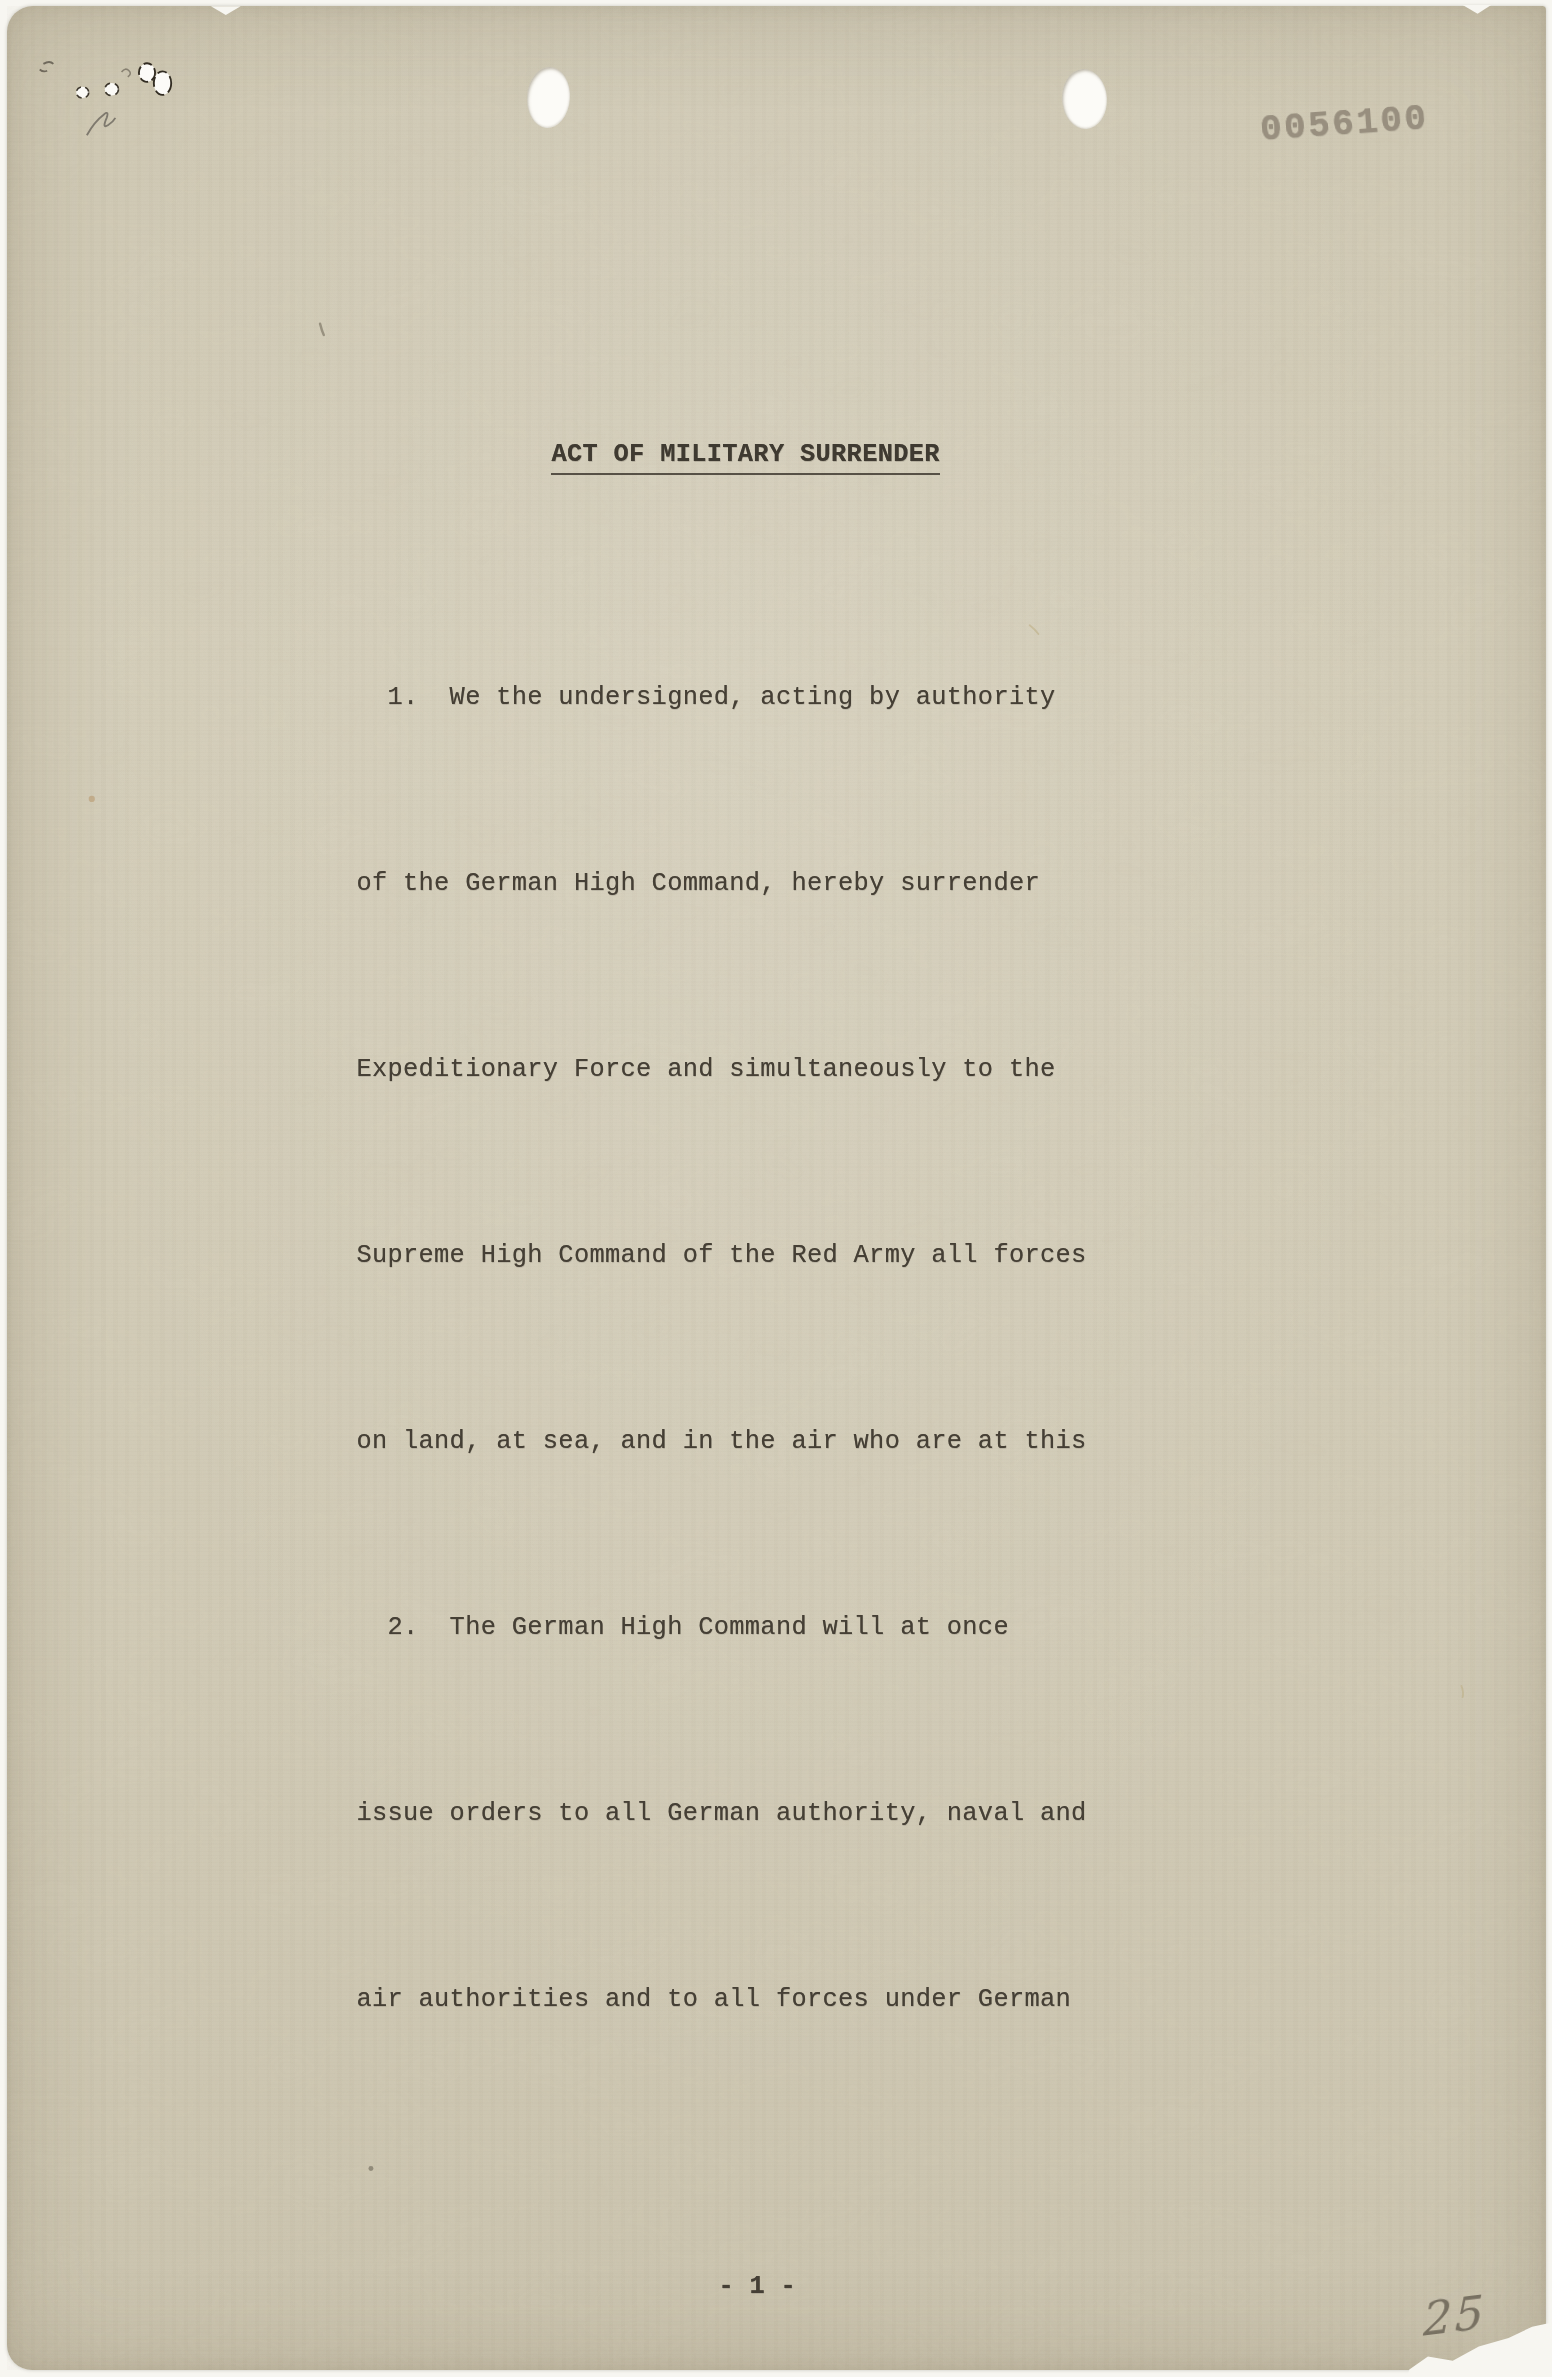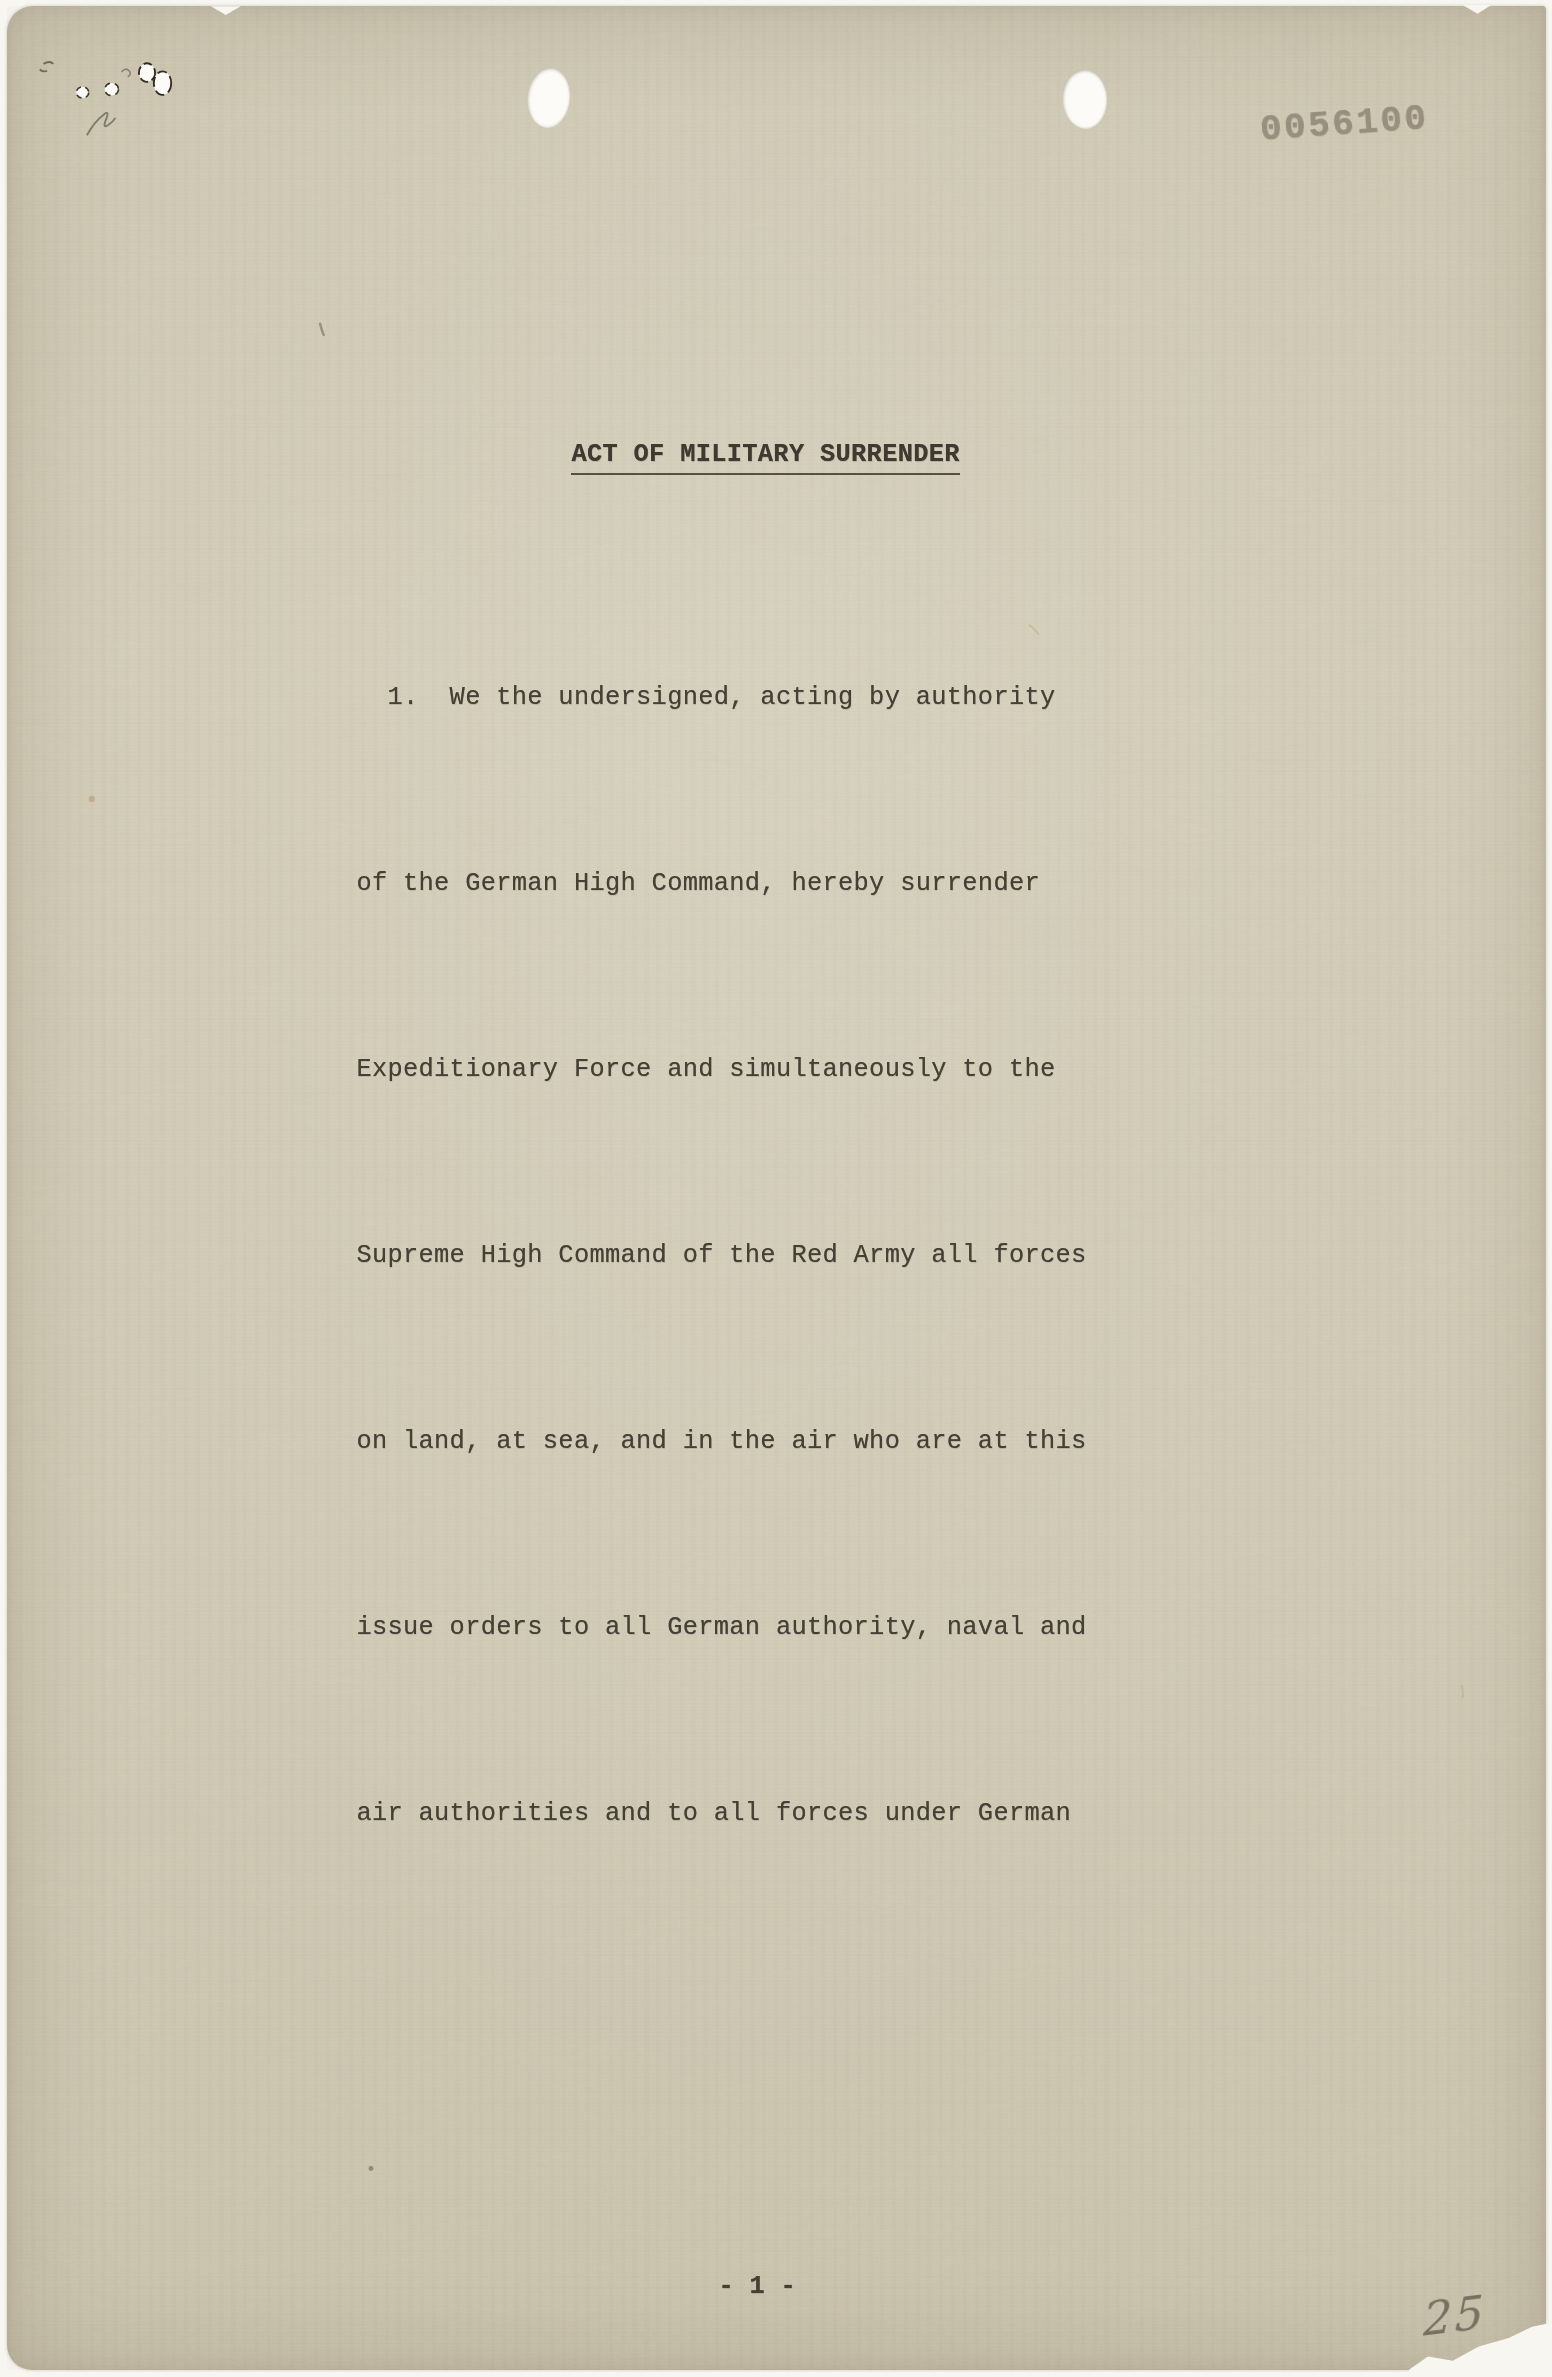--- a/index.html
+++ b/index.html
@@ -69,21 +69,21 @@
     letter-spacing: 2.5px;
     color: #8d8374;
     opacity: 0.82;
     transform: rotate(-4deg);
     filter: blur(0.6px);
     white-space: pre;
   }
 
   .doc-title {
     position: absolute;
-    left: 564px;
+    left: 544px;
     top: 434px;
     font-size: 25.4px;
     font-weight: 700;
     color: #3f3a31;
     border-bottom: 2.5px solid rgba(58,53,44,0.82);
     padding-bottom: 4.3px;
     text-shadow:
       0 0 0.6px rgba(63,58,49,0.6),
       0.5px 0.6px 0.2px rgba(63,58,49,0.2);
     letter-spacing: 0.3px;
@@ -155,20 +155,21 @@
   <div class="stamp-number typewriter">0056100</div>
 
   <div class="doc-title typewriter">ACT OF MILITARY SURRENDER</div>
 
   <div class="body-block typewriter">
     <div class="line">  1.  We the undersigned, acting by authority</div>
     <div class="line">of the German High Command, hereby surrender</div>
     <div class="line">Expeditionary Force and simultaneously to the</div>
     <div class="line">Supreme High Command of the Red Army all forces</div>
     <div class="line">on land, at sea, and in the air who are at this</div>
+    <div class="line">  2.  The German High Command will at once</div>
     <div class="line">issue orders to all German authority, naval and</div>
     <div class="line">air authorities and to all forces under German</div>
     
     
     
     
     
     
     
     

